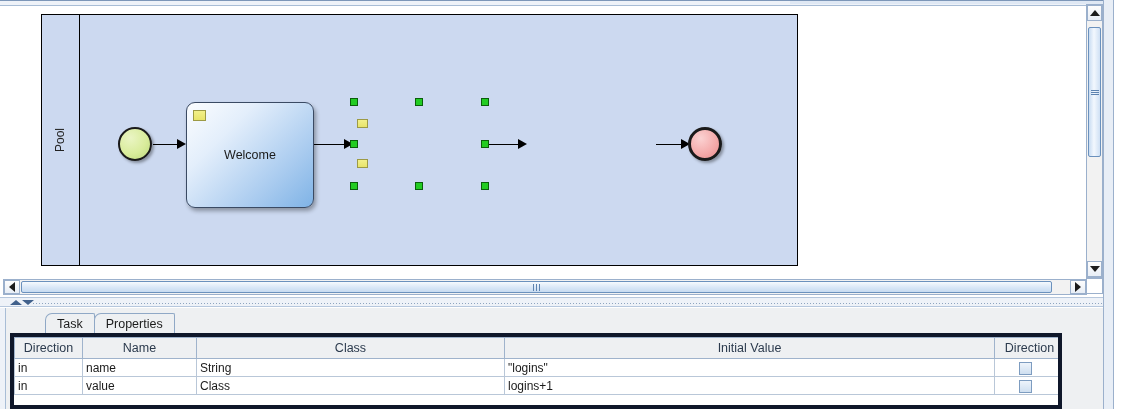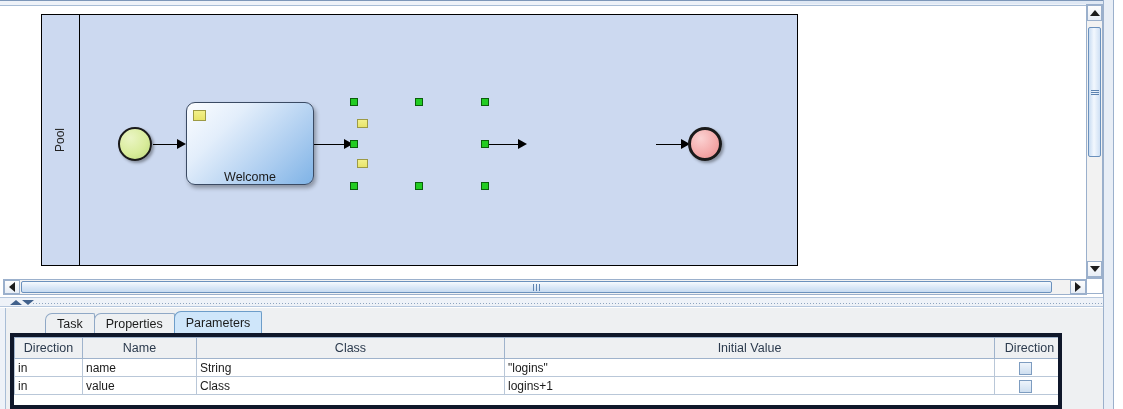--- a/index.html
+++ b/index.html
@@ -82,21 +82,21 @@
     box-shadow: 2px 3px 4px rgba(0,0,0,.33);
     display: flex; align-items: center; justify-content: center;
     font-size: 12.5px; color: #1a1a1a;
   }
   .task .marker {
     position: absolute; left: 6px; top: 7px;
     width: 11px; height: 9px;
     background: linear-gradient(#f2f08a, #e8e46a);
     border: 1px solid #9c9a45;
   }
-  .task.t-welcome { left: 183px; top: 95px; width: 128px; height: 83px; align-items: flex-end; }
+  .task.t-welcome { left: 183px; top: 95px; width: 128px; height: 106px; }
   .task.t-status  { left: 525px; top: 95px; width: 128px; height: 83px; }
 
   
   .task.selected {
     left: 351px; top: 95px; width: 131px; height: 84px;
     border: 1.5px dashed #1a7f1a;
     border-radius: 0;
     box-shadow: 2px 3px 4px rgba(0,0,0,.3);
   }
   .handle {
@@ -376,23 +376,20 @@
 
   <div class="bottom">
     <div class="bottom-left-rail"></div>
 
     <div class="tabs">
       <div class="tab">
         <span>Task</span>
       </div>
       <div class="tab">
         <span>Properties</span>
-      </div>
-      <div class="tab active">
-        <span>Parameters</span>
       </div>
     </div>
 
     <div class="table-wrap">
       <table class="grid">
         <colgroup>
           <col style="width:68px">
             <col style="width:114px">
             <col style="width:308px">
           <col style="width:490px">

